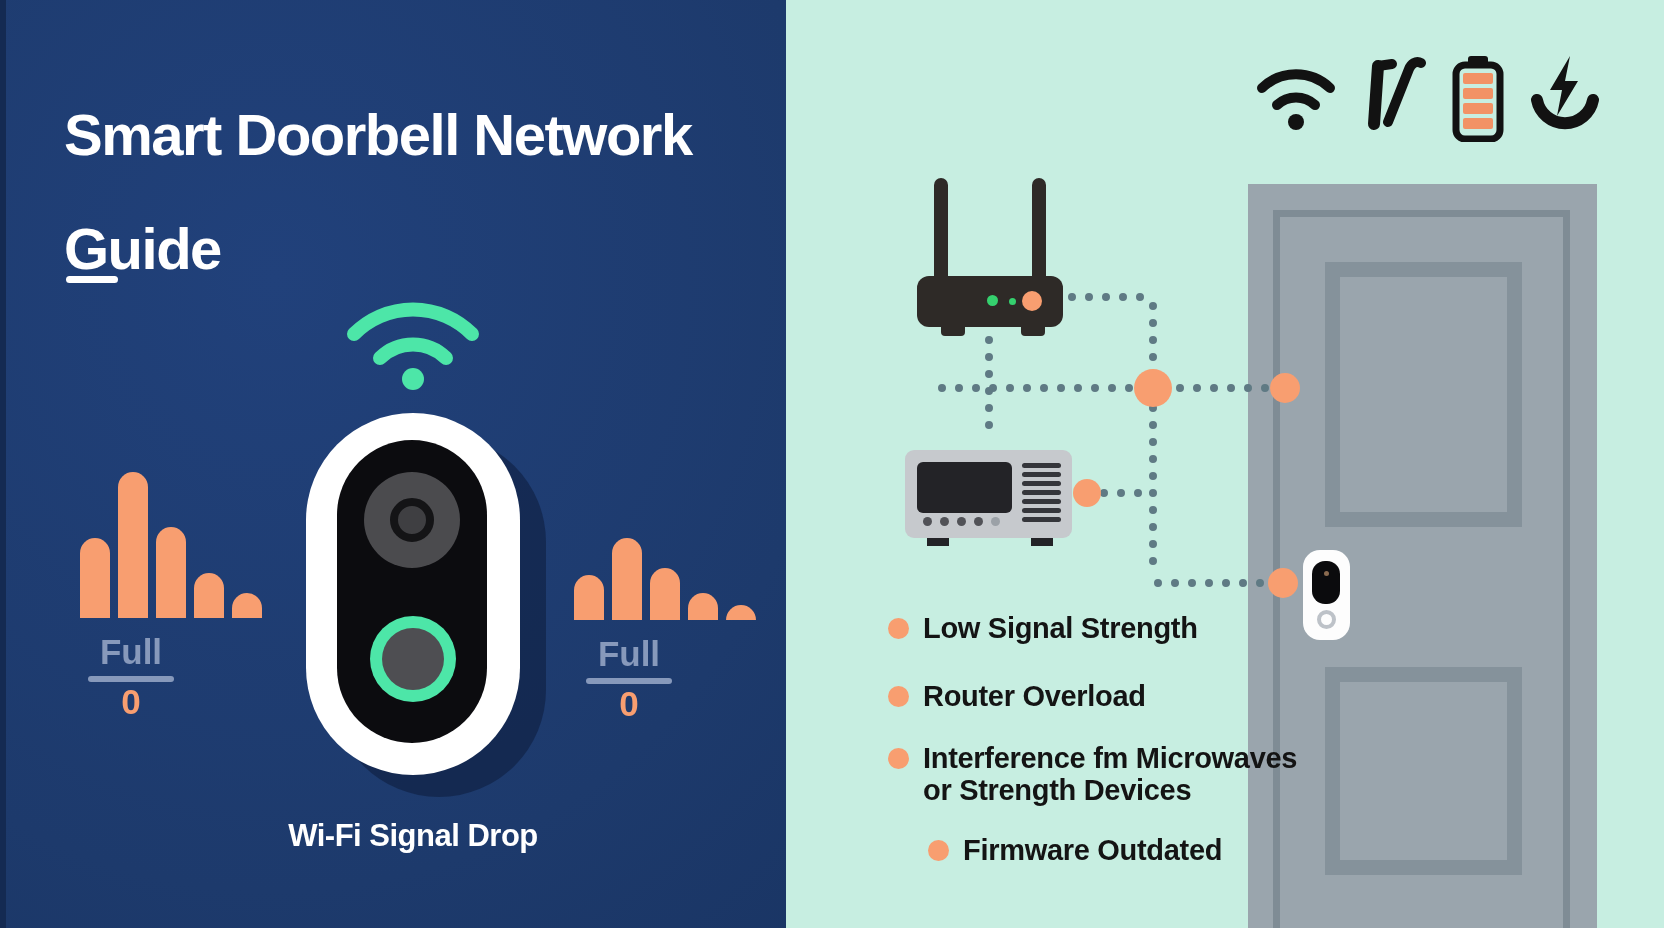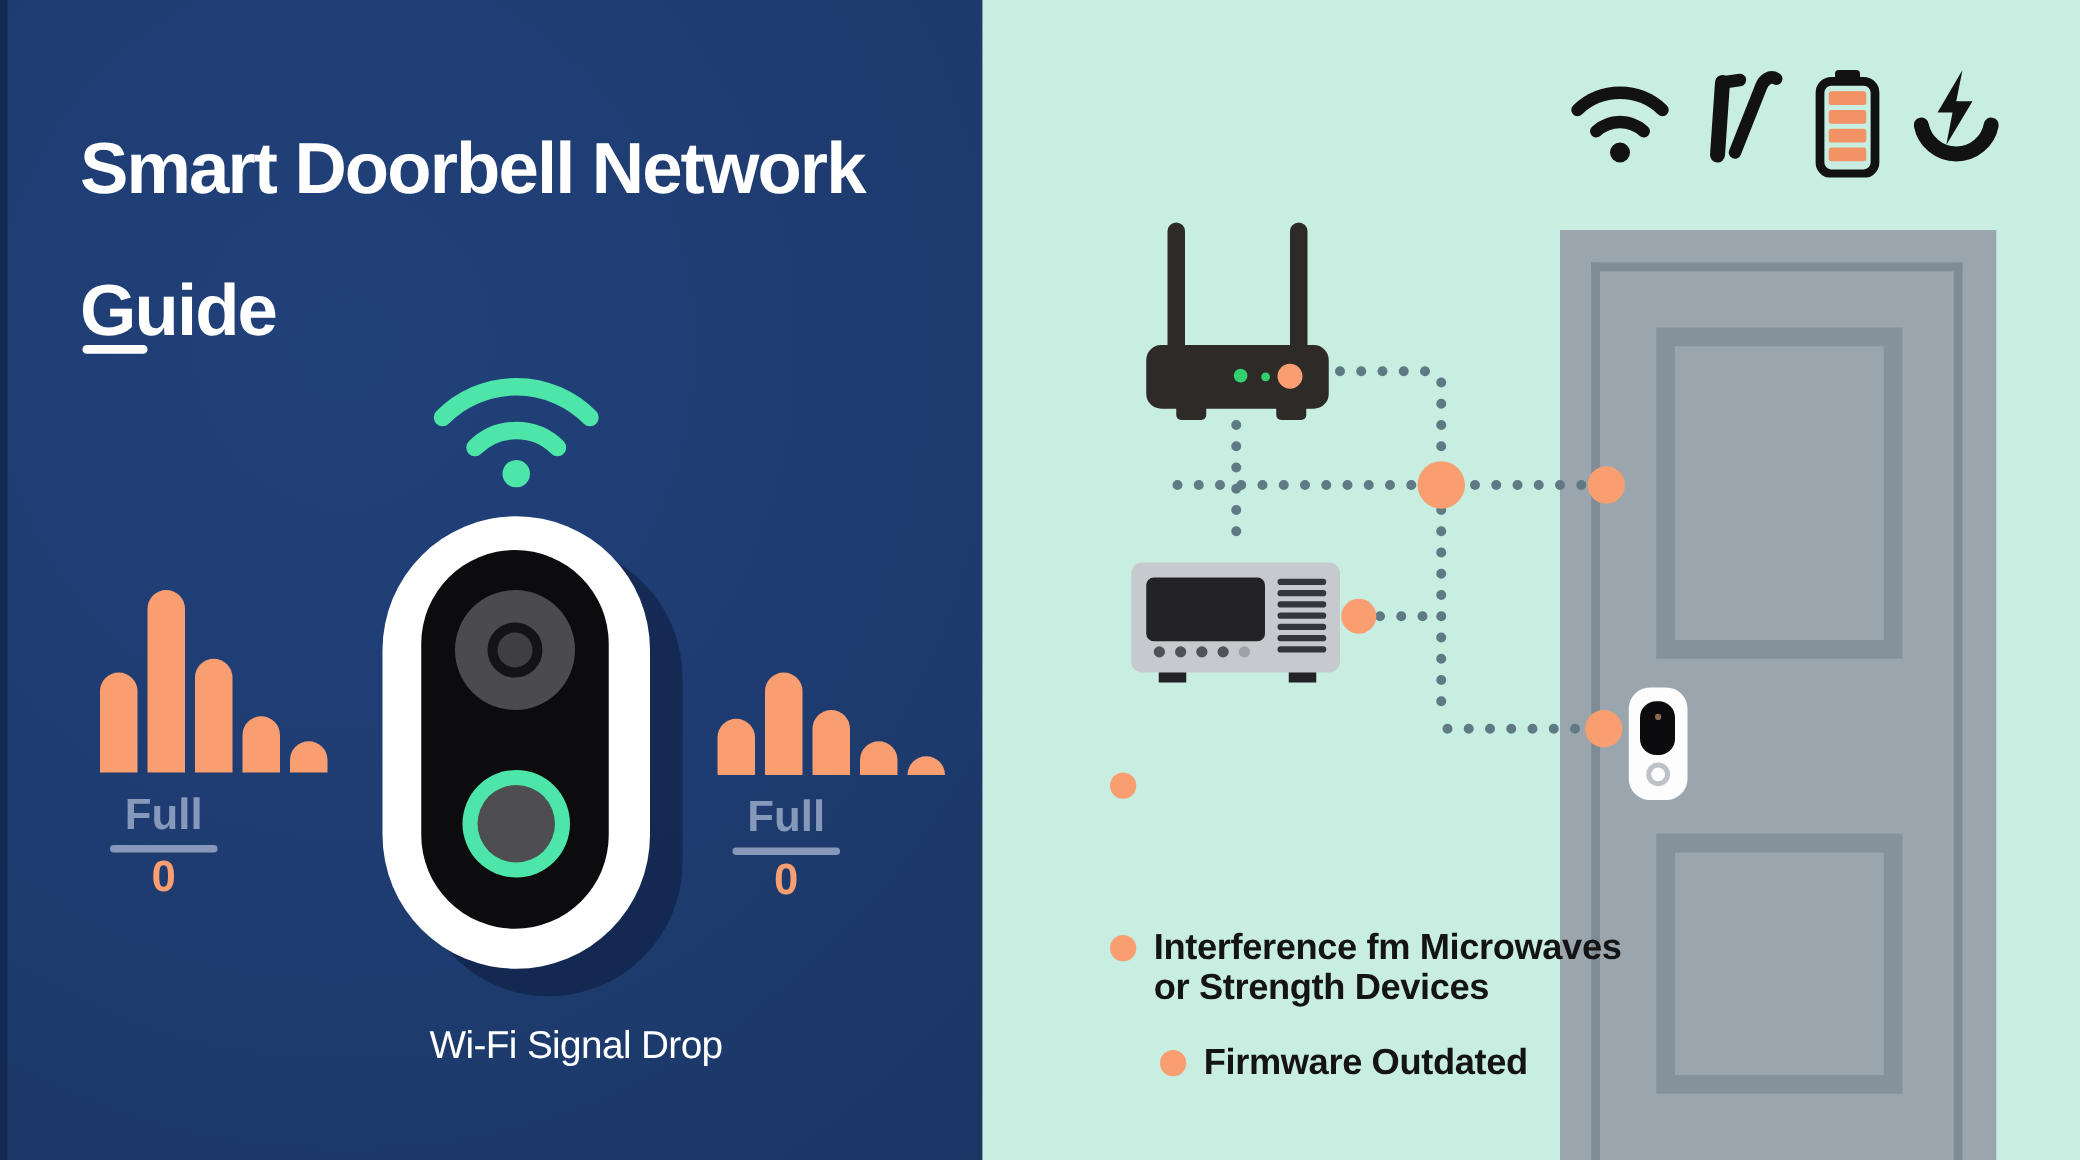--- a/index.html
+++ b/index.html
@@ -31,22 +31,22 @@
   .bars{position:absolute;display:flex;align-items:flex-end;gap:8px;}
   .bars-left{left:80px;top:472px;height:146px;}
   .bars-right{left:574px;top:538px;height:82px;}
   .bar{width:30px;background:#f89e70;border-radius:16px 16px 0 0;}
   .meter-row{position:absolute;display:flex;align-items:center;color:#8799bb;
     font-size:35px;font-weight:700;flex-direction:column;}
   .meter-row .dash{width:86px;height:6px;background:#8799bb;border-radius:3px;margin:4px 14px 0 14px;}
   .meter-row .zero{color:#f89e70;}
   .meter-left{left:74px;top:632px;}
   .meter-right{left:572px;top:634px;}
-  .caption{position:absolute;left:248px;top:818px;width:330px;text-align:right;
-    color:#fff;font-size:31px;font-weight:400;letter-spacing:-0.5px;}
+  .caption{position:absolute;left:248px;top:818px;width:330px;text-align:center;
+    color:#fff;font-size:31px;font-weight:700;letter-spacing:-0.5px;}
   
   .right-panel{position:absolute;left:786px;top:0;width:878px;height:928px;background:#c7eee1;}
   .status-icon{position:absolute;}
   
   .router{position:absolute;left:905px;top:178px;width:170px;height:160px;}
   .antenna{position:absolute;width:14px;height:106px;background:#2e2a27;border-radius:7px;top:0;}
   .router-body{position:absolute;left:12px;top:98px;width:146px;height:51px;
     background:#2e2a27;border-radius:12px;}
   .router-foot{position:absolute;top:147px;width:24px;height:11px;background:#2e2a27;border-radius:0 0 4px 4px;}
   .led{position:absolute;border-radius:50%;}
@@ -237,20 +237,25 @@
     <g fill="#f89e70">
       <circle cx="1153" cy="388" r="19"></circle>
       <circle cx="1285" cy="388" r="15"></circle>
       <circle cx="1283" cy="583" r="15"></circle>
       <circle cx="1087" cy="493" r="14"></circle>
     </g>
   </svg>
 
   <div class="cause" style="left:888px;top:612px">
     <div class="cause-bullet"></div>
+    <div class="cause-label">Low Signal Strength</div>
+  </div>
+  <div class="cause" style="left:888px;top:680px">
+    <div class="cause-bullet"></div>
+    <div class="cause-label">Router Overload</div>
   </div>
   <div class="cause" style="left:888px;top:742px">
     <div class="cause-bullet"></div>
     <div class="cause-label">Interference fm Microwaves
 or Strength Devices</div>
   </div>
   <div class="cause" style="left:928px;top:834px">
     <div class="cause-bullet"></div>
     <div class="cause-label">Firmware Outdated</div>
   </div>

